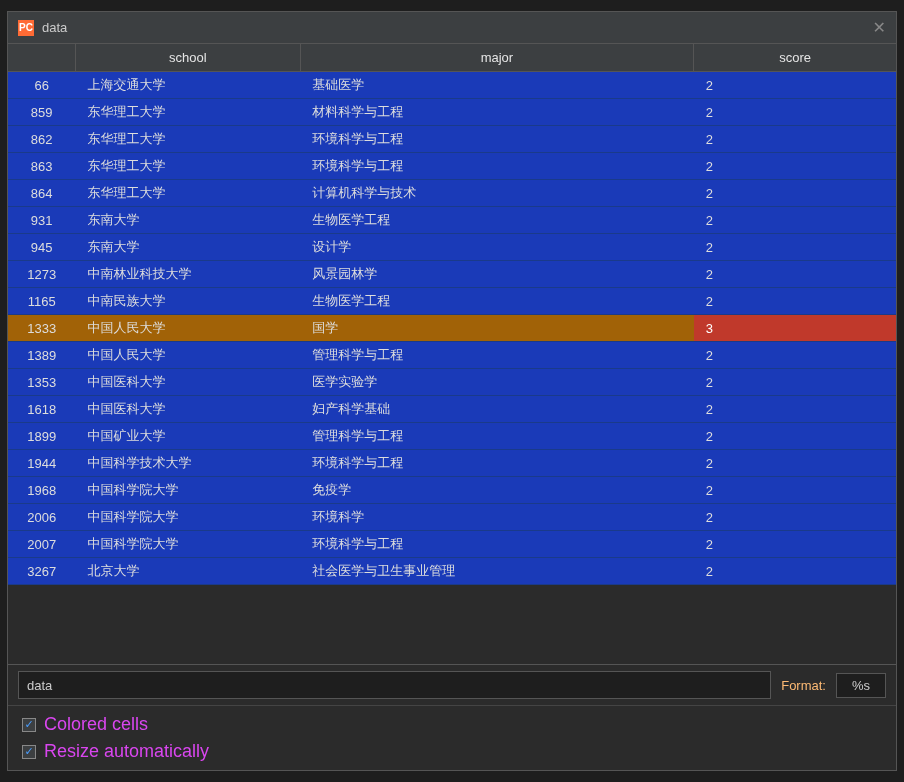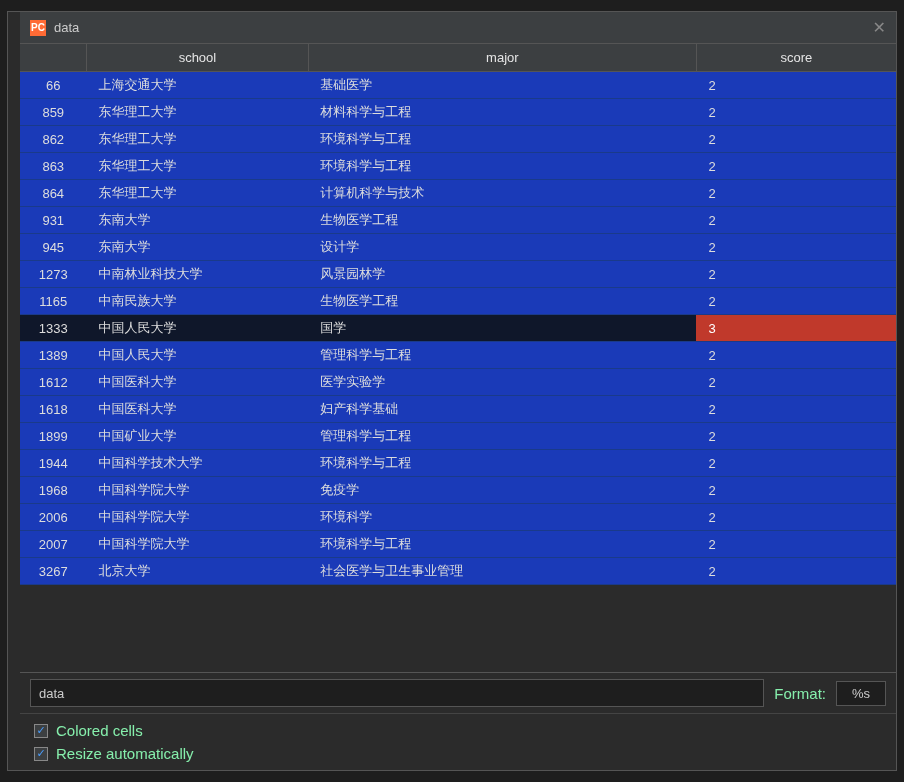--- a/index.html
+++ b/index.html
@@ -15,21 +15,20 @@
       height: 782px;
     }
     .window {
       width: 890px;
       height: 760px;
       background: #2b2b2b;
       border: 1px solid #555;
       display: flex;
       flex-direction: column;
       position: relative;
-      padding-left: 12px;
     }
     .titlebar {
       background: #3c3f41;
       height: 32px;
       display: flex;
       align-items: center;
       padding: 0 10px;
       justify-content: space-between;
       border-bottom: 1px solid #555;
       flex-shrink: 0;
@@ -85,21 +84,21 @@
     thead th:last-child { border-right: none; }
     tbody tr td {
       padding: 4px 12px;
       border-bottom: 1px solid #1a3a8a;
       color: #ddd;
     }
     tbody tr.blue-row td {
       background: #1a3ab8;
     }
     tbody tr.red-row td {
-      background: #0f172a;
+      background: #a16207;
     }
     tbody tr.red-row td.score-cell {
       background: #c0392b;
       color: #fff;
     }
     .td-index {
       width: 60px;
       text-align: center;
     }
     .td-school {
@@ -123,22 +122,22 @@
     .filter-input {
       flex: 1;
       background: #1e1e1e;
       border: 1px solid #555;
       color: #ccc;
       padding: 4px 8px;
       font-size: 13px;
       height: 28px;
     }
     .format-label {
-      color: #86efac;
-      font-size: 15px;
+      color: #fdba74;
+      font-size: 13px;
     }
     .format-value {
       background: #1e1e1e;
       border: 1px solid #555;
       color: #ccc;
       padding: 4px 10px;
       font-size: 13px;
       min-width: 50px;
       text-align: center;
     }
@@ -148,22 +147,22 @@
       flex-direction: column;
       gap: 6px;
       background: #2b2b2b;
       border-top: 1px solid #444;
       flex-shrink: 0;
     }
     .option-item {
       display: flex;
       align-items: center;
       gap: 8px;
-      color: #86efac;
-      font-size: 15px;
+      color: #d946ef;
+      font-size: 18px;
     }
     .checkbox {
       width: 14px;
       height: 14px;
       background: #3c3f41;
       border: 1px solid #888;
       display: flex;
       align-items: center;
       justify-content: center;
       cursor: pointer;
@@ -264,21 +263,21 @@
             <td class="td-major">国学</td>
             <td class="td-score score-cell">3</td>
           </tr>
           <tr class="blue-row">
             <td class="td-index">1389</td>
             <td class="td-school">中国人民大学</td>
             <td class="td-major">管理科学与工程</td>
             <td class="td-score">2</td>
           </tr>
           <tr class="blue-row">
-            <td class="td-index">1612</td>
+            <td class="td-index">1353</td>
             <td class="td-school">中国医科大学</td>
             <td class="td-major">医学实验学</td>
             <td class="td-score">2</td>
           </tr>
           <tr class="blue-row">
             <td class="td-index">1618</td>
             <td class="td-school">中国医科大学</td>
             <td class="td-major">妇产科学基础</td>
             <td class="td-score">2</td>
           </tr>

